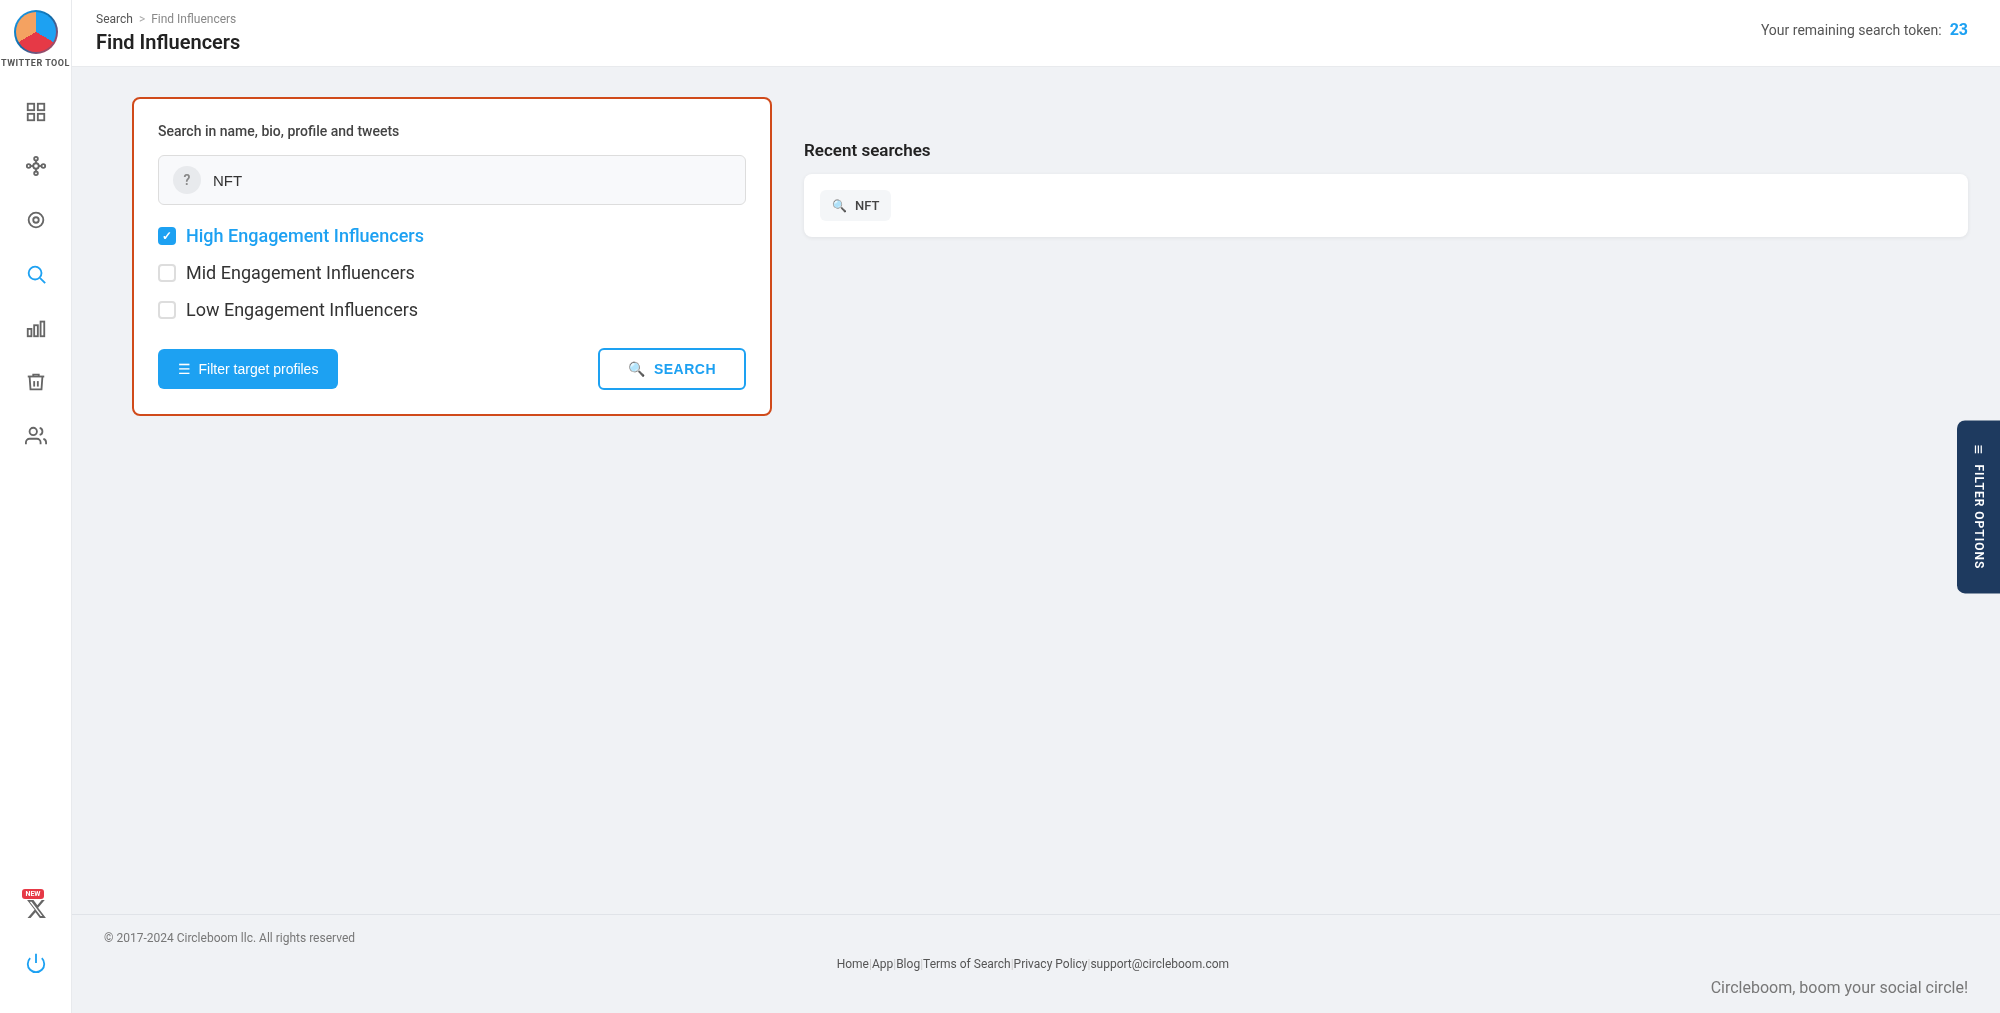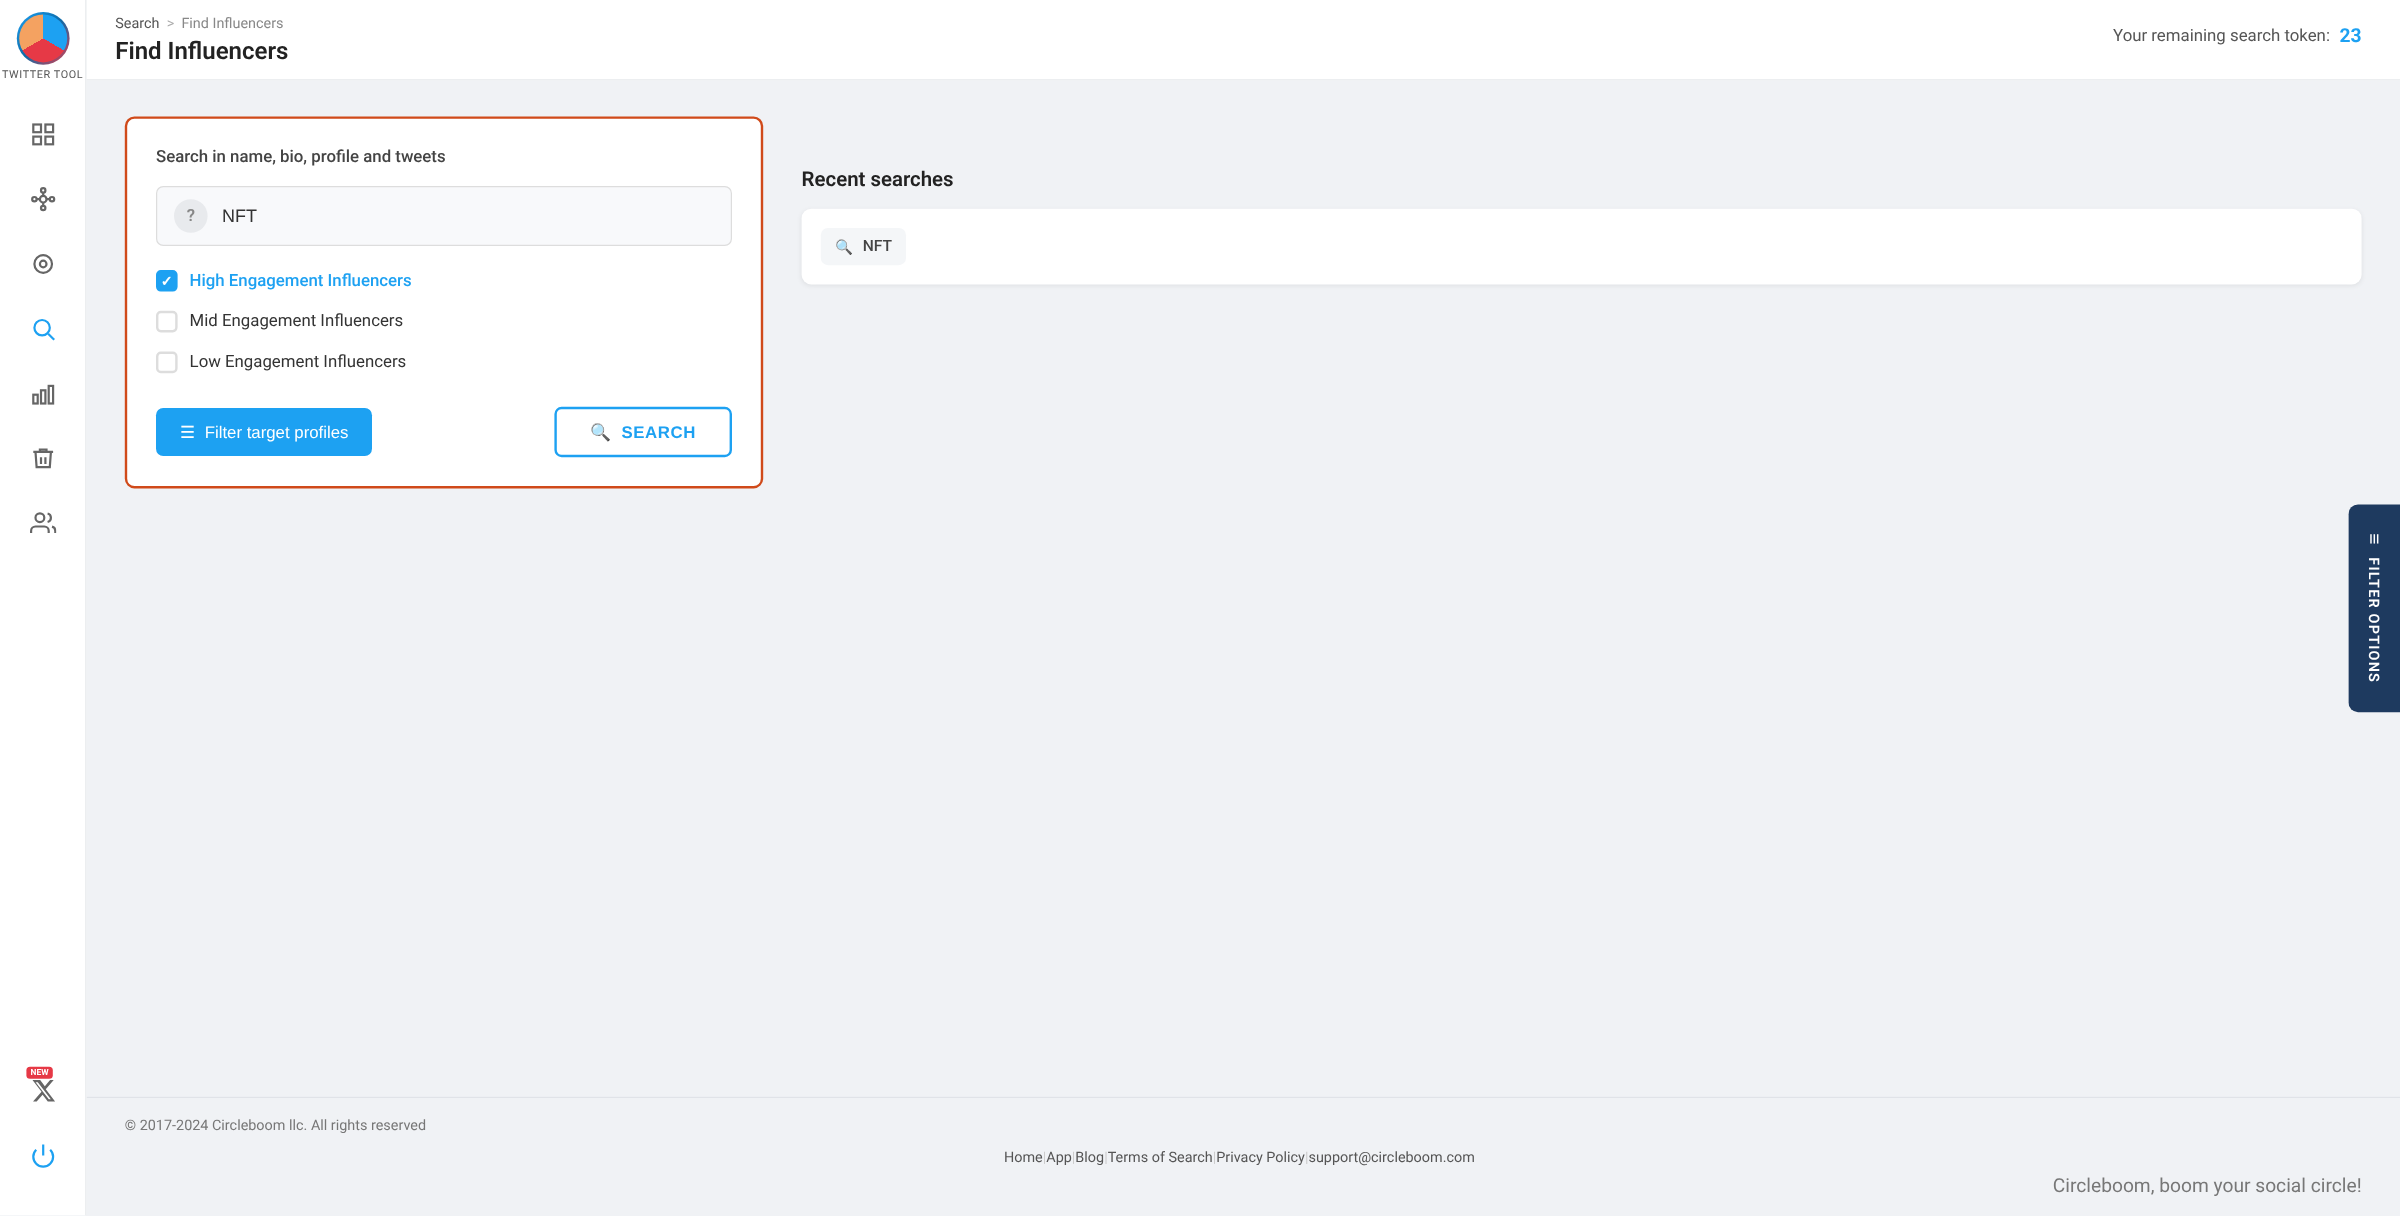--- a/index.html
+++ b/index.html
@@ -42,21 +42,21 @@
     .sidebar-logo-inner {
       width: 40px;
       height: 40px;
       border-radius: 50%;
       background: conic-gradient(#1da1f2 0deg 120deg, #e63946 120deg 240deg, #f4a261 240deg 360deg);
     }
 
     .sidebar-label {
       font-size: 9px;
       color: #555;
-      font-weight: 400;
+      font-weight: 700;
       letter-spacing: 0.5px;
       margin-bottom: 20px;
       text-transform: uppercase;
     }
 
     .sidebar-nav {
       display: flex;
       flex-direction: column;
       align-items: center;
       gap: 6px;
@@ -169,25 +169,26 @@
     .content {
       flex: 1;
       padding: 30px 32px;
       display: flex;
       gap: 32px;
       align-items: flex-start;
     }
 
     
     .search-panel {
-      width: 532px;
+      width: 640px;
       background: #fff;
       border: 2px solid #d04a1a;
       border-radius: 8px;
       padding: 24px;
+      margin-left: 28px;
     }
 
     .search-panel-title {
       font-size: 14px;
       font-weight: 500;
       color: #444;
       margin-bottom: 16px;
     }
 
     .search-input-wrapper {
@@ -256,21 +257,21 @@
     }
 
     .checkbox.checked::after {
       content: '✓';
       color: white;
       font-size: 12px;
       font-weight: 700;
     }
 
     .checkbox-label {
-      font-size: 14px;
+      font-size: 18px;
       color: #333;
       text-align: right;
     }
 
     .checkbox-label.checked {
       color: #1da1f2;
       font-weight: 500;
     }
 
     .search-actions {

